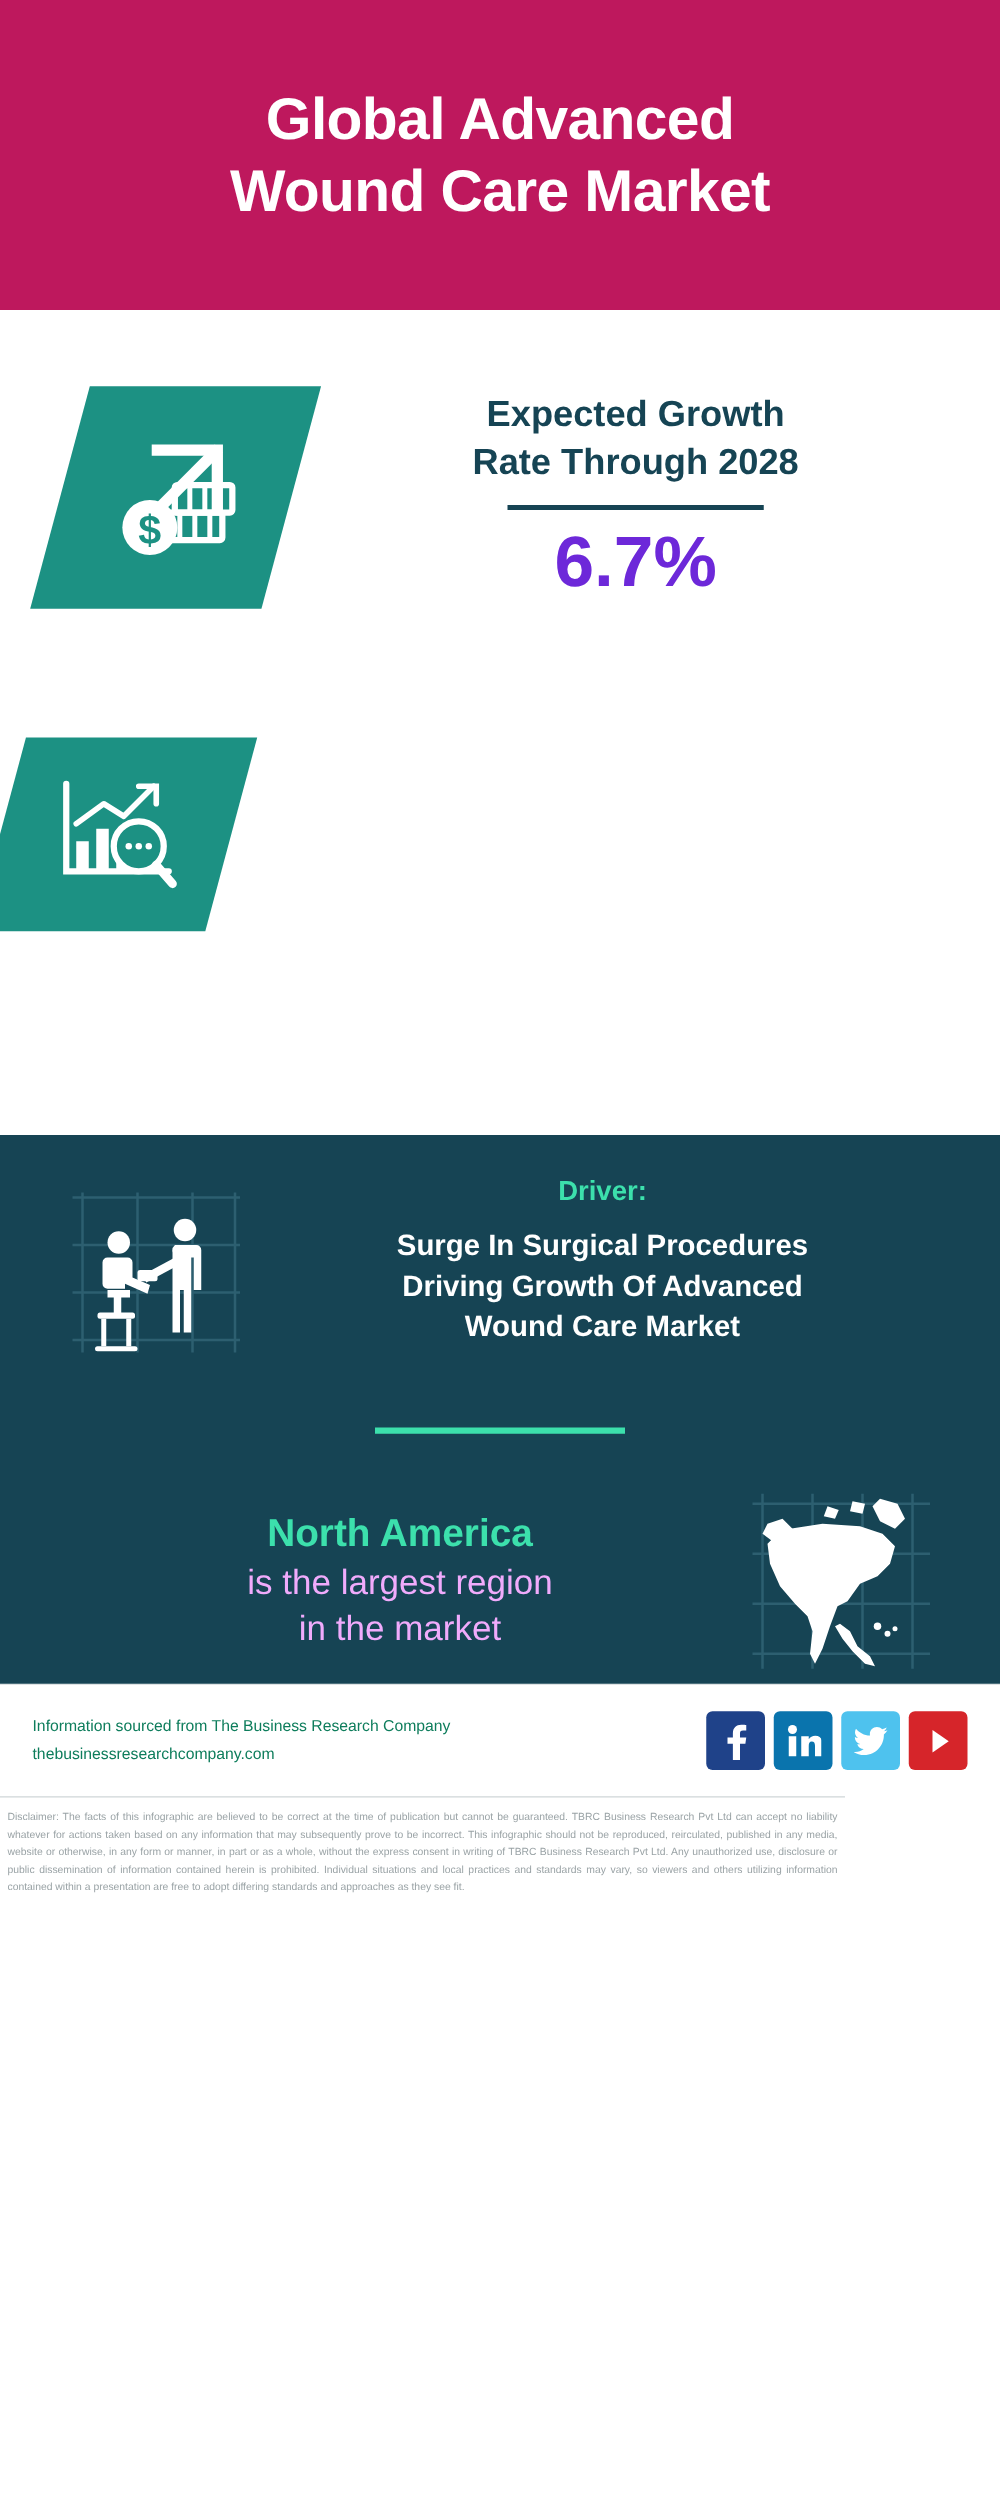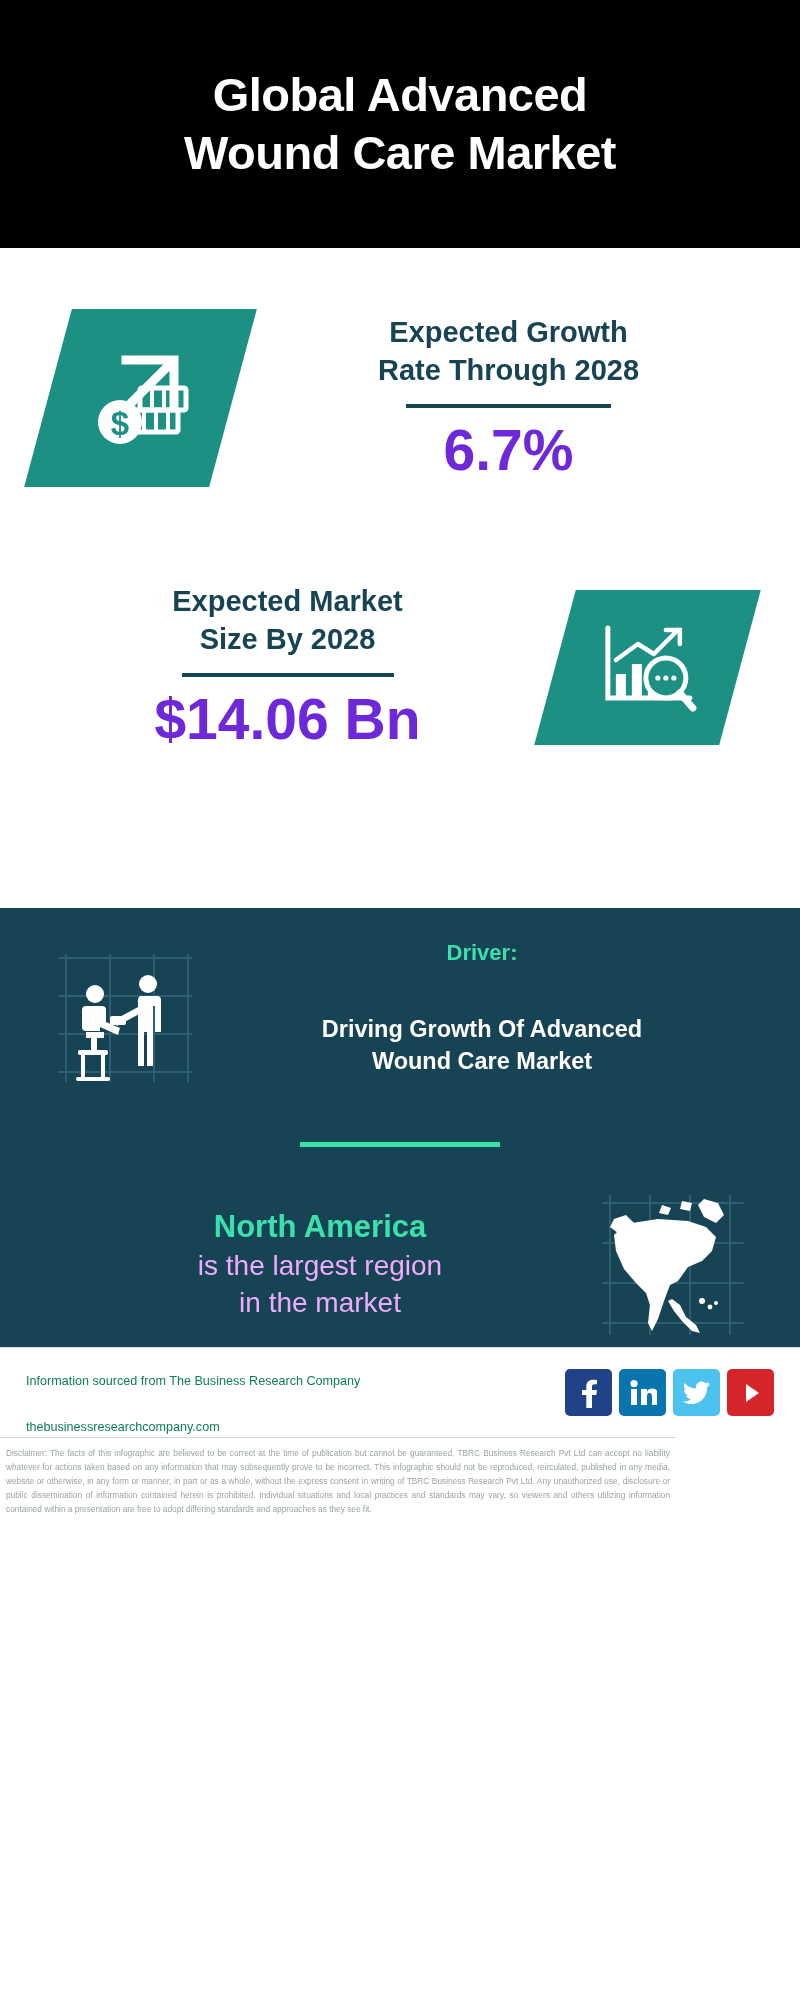--- a/index.html
+++ b/index.html
@@ -8,21 +8,21 @@
     font-family:"Liberation Sans", sans-serif;
     background:#ffffff;
     width:800px; height:2000px;
     overflow:hidden;
     position:relative;
   }
 
   
   .header {
     width:800px; height:248px;
-    background:#000000;
+    background:#be185d;
     display:flex; align-items:center; justify-content:center;
     flex-direction:column;
   }
   .header h1 {
     color:#ffffff;
     font-size:47px;
     line-height:1.24;
     font-weight:bold;
     text-align:center;
     letter-spacing:-0.5px;
@@ -170,21 +170,20 @@
     background:#ffffff;
     display:flex; align-items:center;
     padding:0 26px;
     border-top:1px solid #dfe3e4;
   }
   .footer-text { flex:1; }
   .footer-text div {
     color:#0e7d5c;
     font-size:12.6px;
     line-height:1.72;
-    margin-top:24px;
   }
   .socials { display:flex; gap:7px; align-items:center; }
   .sbtn {
     width:47px; height:47px;
     border-radius:5px;
     display:flex; align-items:center; justify-content:center;
     color:#fff;
   }
   .s-fb { background:#1f4289; }
   .s-li { background:#0a74ad; }
@@ -240,28 +239,20 @@
       <div class="lbl">
         <span>Expected Growth</span><br>
         <span>Rate Through 2028</span>
       </div>
       <div class="rule-dark"></div>
       <div class="bigval">6.7%</div>
     </div>
   </div>
 
   <div class="block-size">
-    <div class="textcol">
-      <div class="lbl">
-        <span>Expected Market</span><br>
-        <span>Size By 2028</span>
-      </div>
-      <div class="rule-dark w2"></div>
-      <div class="bigval">$14.06 Bn</div>
-    </div>
     <div class="para-right">
       <span class="glyph">
         <svg width="108" height="100" viewBox="0 0 108 100" fill="none">
 
           <path d="M14 12 V82 H96" stroke="#ffffff" stroke-width="5" fill="none" stroke-linecap="round"></path>
 
           <rect x="22" y="58" width="10" height="24" fill="#ffffff"></rect>
           <rect x="38" y="48" width="10" height="34" fill="#ffffff"></rect>
           <rect x="54" y="62" width="10" height="20" fill="#ffffff"></rect>
 
@@ -315,21 +306,21 @@
           <rect x="49" y="105" width="4" height="22"></rect>
           <rect x="24" y="127" width="34" height="4" rx="2"></rect>
 
           <rect x="58" y="66" width="16" height="9" rx="2"></rect>
         </g>
       </svg>
     </div>
     <div class="driver-text">
       <div class="driver-title">Driver:</div>
       <div class="driver-body">
-        <br>
+        <span>Surge In Surgical Procedures</span><br>
         <span>Driving Growth Of Advanced</span><br>
         <span>Wound Care Market</span>
       </div>
     </div>
   </div>
 
   <div class="mint-rule"></div>
 
   <div class="region-row">
     <div class="region-text">

